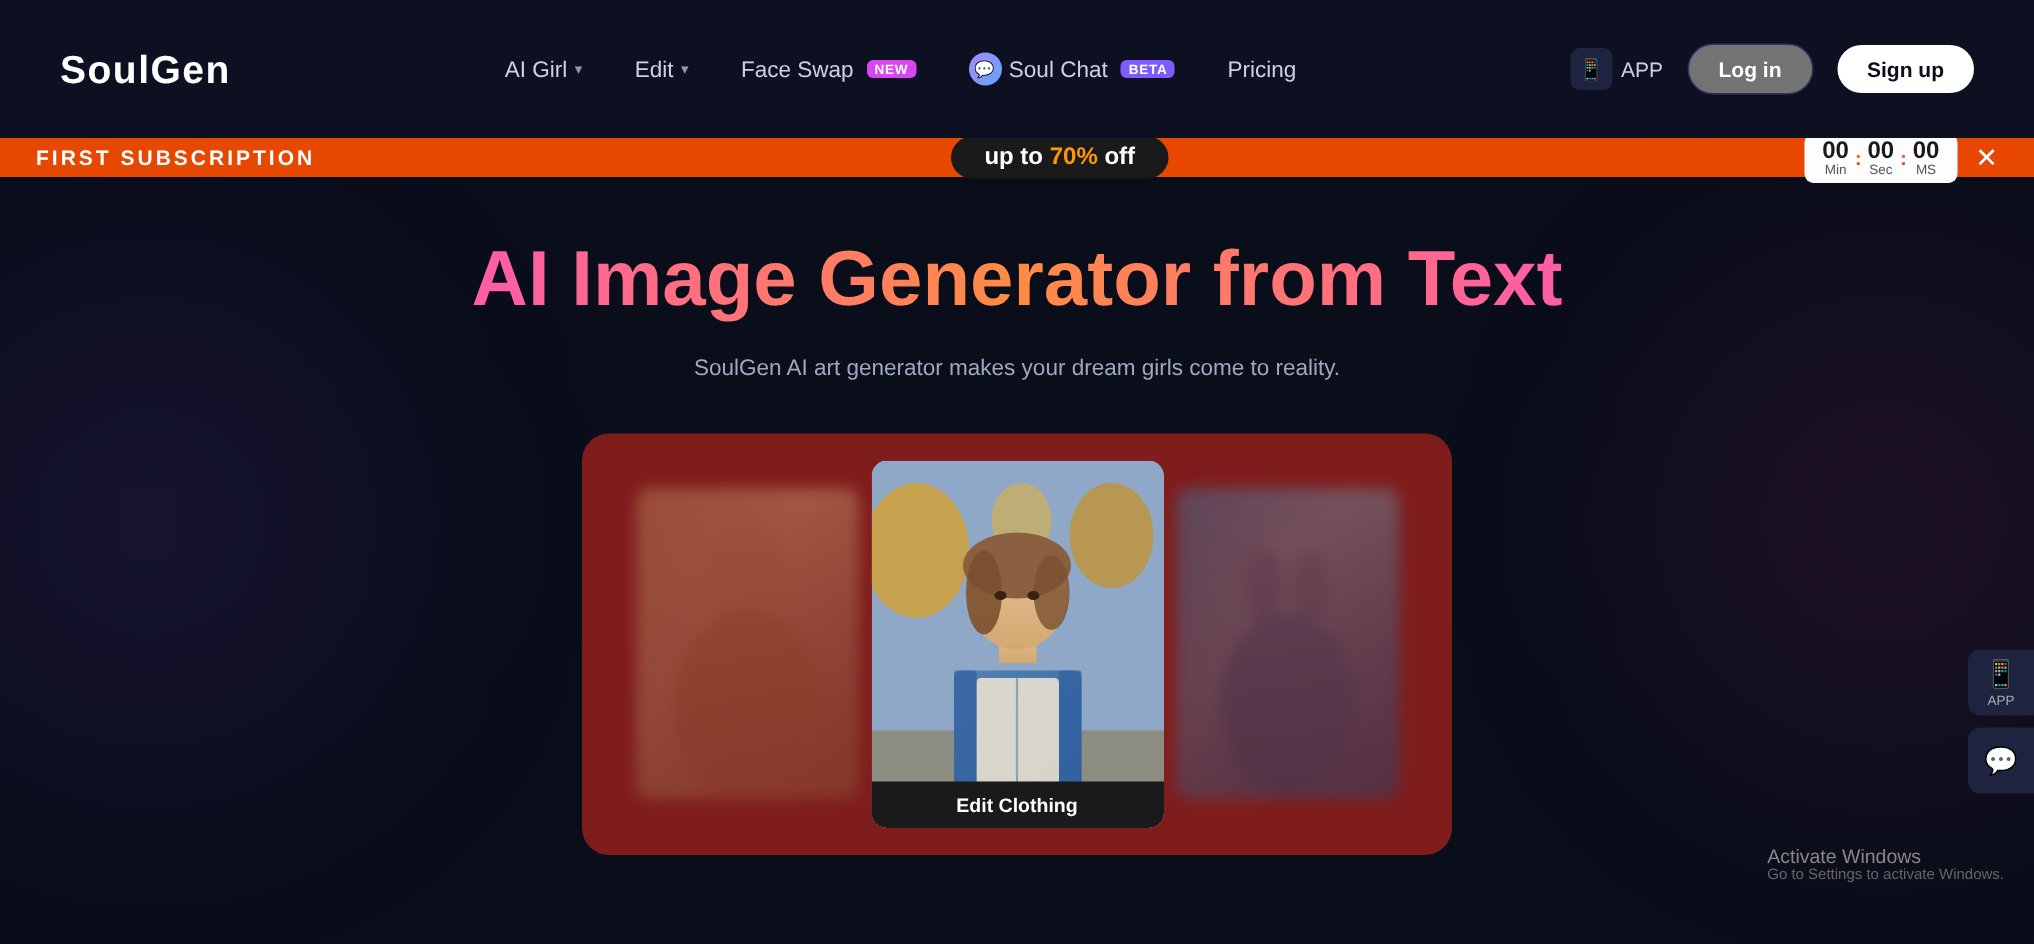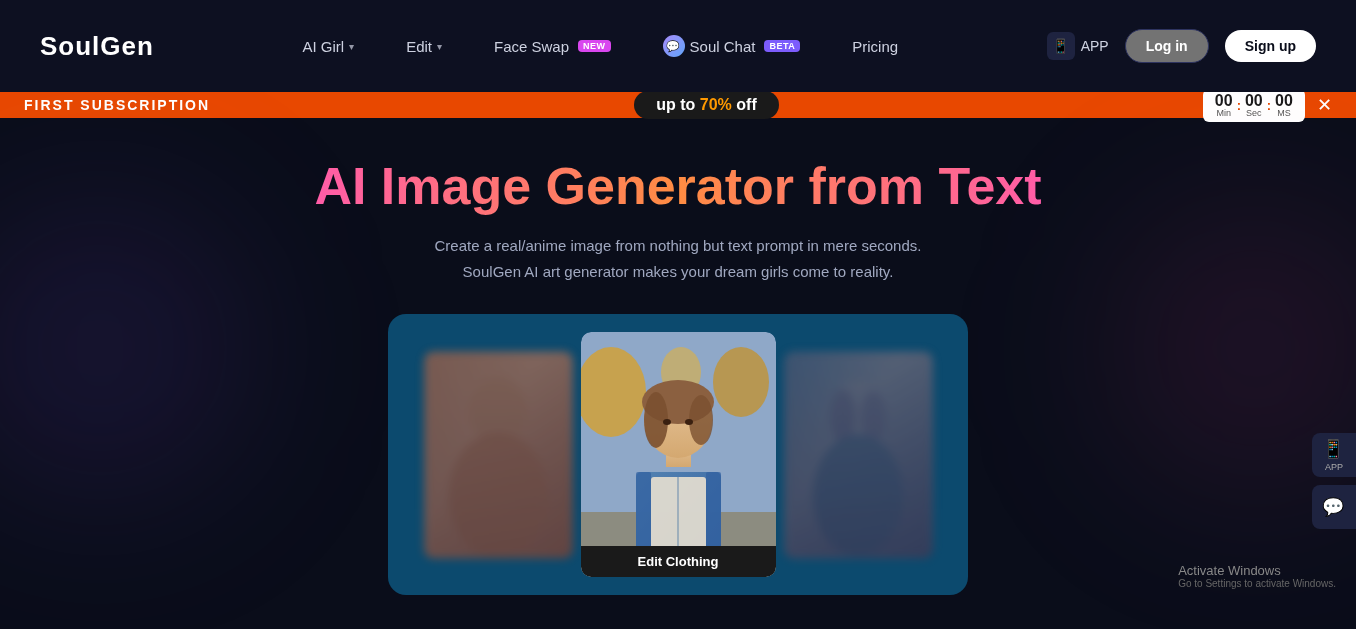--- a/index.html
+++ b/index.html
@@ -26,21 +26,21 @@
     .nav-logo {
       font-size: 26px;
       font-weight: 700;
       color: #fff;
       letter-spacing: 1px;
       cursor: pointer;
     }
     .nav-center {
       display: flex;
       align-items: center;
-      gap: 52px;
+      gap: 35px;
     }
     .nav-item {
       color: #cdd1e0;
       font-size: 15px;
       cursor: pointer;
       display: flex;
       align-items: center;
       gap: 5px;
       white-space: nowrap;
       position: relative;
@@ -222,21 +222,21 @@
     }
 
     
     .image-carousel {
       display: flex;
       align-items: center;
       justify-content: center;
       gap: 0;
       width: 100%;
       max-width: 580px;
-      background: #0c4a6e;
+      background: #7f1d1d;
       border-radius: 18px;
       padding: 18px 18px 18px;
       position: relative;
       overflow: hidden;
       margin-bottom: 36px;
     }
     .carousel-image {
       border-radius: 10px;
       overflow: hidden;
       position: relative;
@@ -451,21 +451,20 @@
 </div>
 
 <div class="hero">
   <div class="bg-glow bg-glow-left"></div>
   <div class="bg-glow bg-glow-right"></div>
 
   <div class="hero-container">
     <h1 class="hero-title">AI Image Generator from Text</h1>
 
     <div class="hero-subtitle">
-      <div>Create a real/anime image from nothing but text prompt in mere seconds.</div>
       <div>SoulGen AI art generator makes your dream girls come to reality.</div>
     </div>
 
     <div class="image-carousel">
       <div class="carousel-image side-left">
         <div class="image-placeholder img-left-person" style="width:165px;height:230px;border-radius:10px;">
           <svg width="165" height="230" viewBox="0 0 165 230" xmlns="http://www.w3.org/2000/svg">
             <defs>
               <linearGradient id="grad1" x1="0%" y1="0%" x2="100%" y2="100%">
                 <stop offset="0%" style="stop-color:#c47c5a"></stop>

